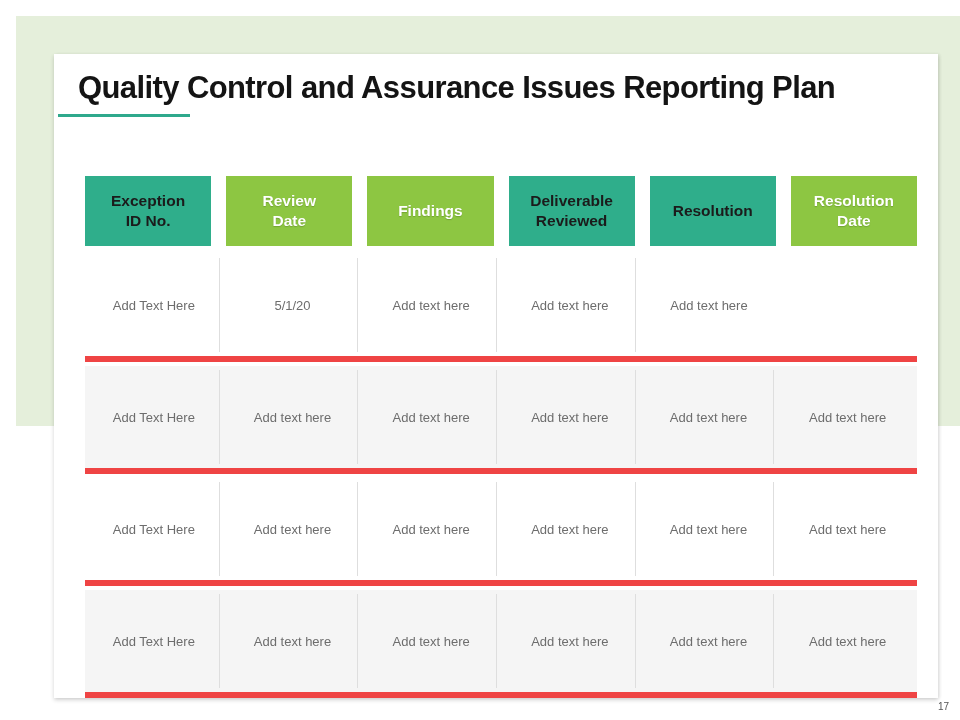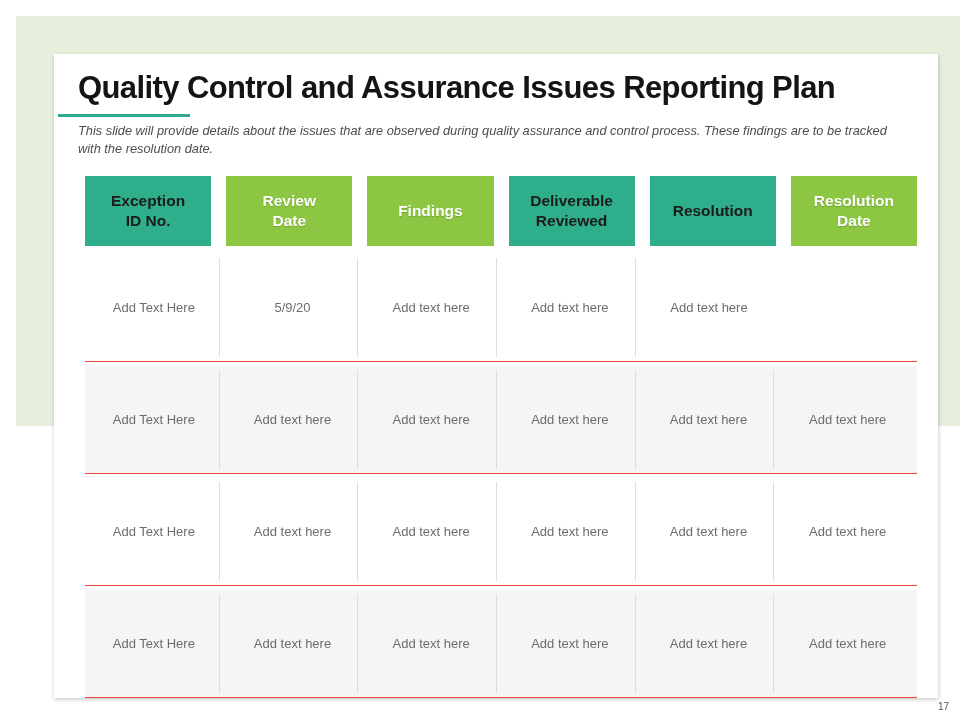--- a/index.html
+++ b/index.html
@@ -42,21 +42,21 @@
   }
   .th {
     display: flex; align-items: center; justify-content: center;
     text-align: center; font-weight: 700; font-size: 15.5px;
     white-space: pre-line; line-height: 1.3;
   }
   .th.teal { background: #2FAE8B; color: #1b1b1b; }
   .th.green { background: #8DC642; color: #ffffff; text-shadow: 0 1px 1px rgba(70,100,25,0.35); }
   .trow {
     display: grid; grid-template-columns: repeat(6, 1fr);
-    height: 108px; border-bottom: 1px solid #ef4444;
+    height: 108px; border-bottom: 6px solid #ef4444;
   }
   .trow.alt { background: #F5F5F5; }
   .td {
     display: flex; align-items: center; justify-content: center;
     text-align: center; font-size: 13px; color: #6d6d6d;
   }
   .td:not(:last-child) { border-right: 1px solid #dedede; }
   .page-number {
     position: absolute; right: 19px; top: 685px;
     font-size: 10px; color: #555555;
@@ -64,39 +64,38 @@
 </style>
 </head>
 <body>
 
 <div class="canvas">
   <div class="green-band"></div>
 
   <div class="slide">
     <h1 class="slide-title">Quality Control and Assurance Issues Reporting Plan</h1>
     <div class="title-underline"></div>
-    <p class="slide-subtitle">This slide will provide details about the issues that are observed during quality assurance and control process. These findings are to be tracked with the resolution date.</p>
 
     <div class="issues-table">
       <div class="thead">
           <div class="th teal">Exception
 ID No.</div>
           <div class="th green">Review
 Date</div>
           <div class="th green">Findings</div>
           <div class="th teal">Deliverable
 Reviewed</div>
           <div class="th teal">Resolution</div>
           <div class="th green">Resolution
 Date</div>
         </div>
       <div class="tbody">
           <div class="trow">
             <div class="td">Add Text Here</div>
-            <div class="td">5/9/20</div>
+            <div class="td">5/1/20</div>
             <div class="td">Add text here</div>
             <div class="td">Add text here</div>
             <div class="td">Add text here</div>
           </div>
           <div class="trow alt">
             <div class="td">Add Text Here</div>
             <div class="td">Add text here</div>
             <div class="td">Add text here</div>
             <div class="td">Add text here</div>
             <div class="td">Add text here</div>

